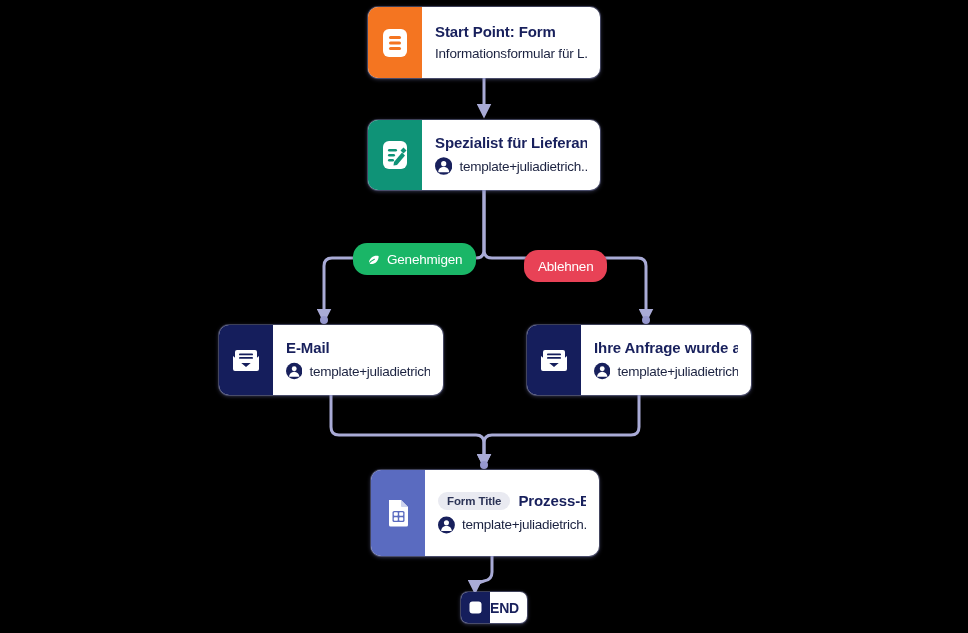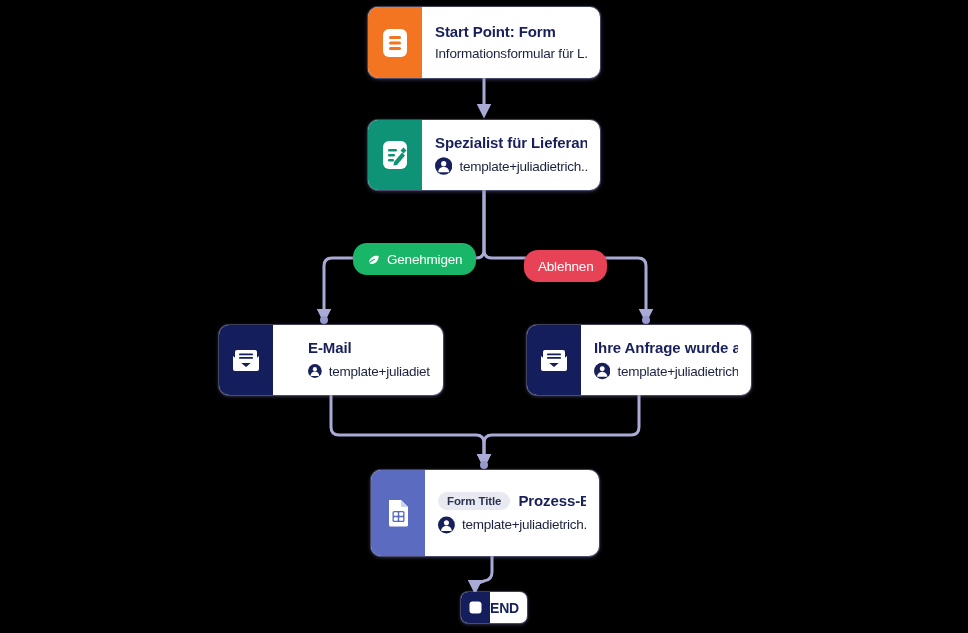--- a/index.html
+++ b/index.html
@@ -100,21 +100,21 @@
     font-size: 11.5px;
     font-weight: bold;
     border-radius: 9px;
     padding: 3px 9px 3px 9px;
     letter-spacing: -0.1px;
   }
 
   
   #node-start      { left: 368px; top: 7px;   width: 232px; height: 71px; }
   #node-approval   { left: 368px; top: 120px; width: 232px; height: 70px; }
-  #node-email      { left: 219px; top: 325px; width: 224px; height: 70px; gap: 22px; }
+  #node-email      { left: 219px; top: 325px; width: 224px; height: 70px; }
   #node-rejected   { left: 527px; top: 325px; width: 224px; height: 70px; }
   #node-report     { left: 371px; top: 470px; width: 228px; height: 86px; }
 
   #node-start    .node-icon   { background: #f47521; }
   #node-approval .node-icon   { background: #0f9377; }
   #node-email    .node-icon   { background: #151e5c; }
   #node-rejected .node-icon   { background: #151e5c; }
   #node-report   .node-icon   { background: #5a6bc0; }
 
   

